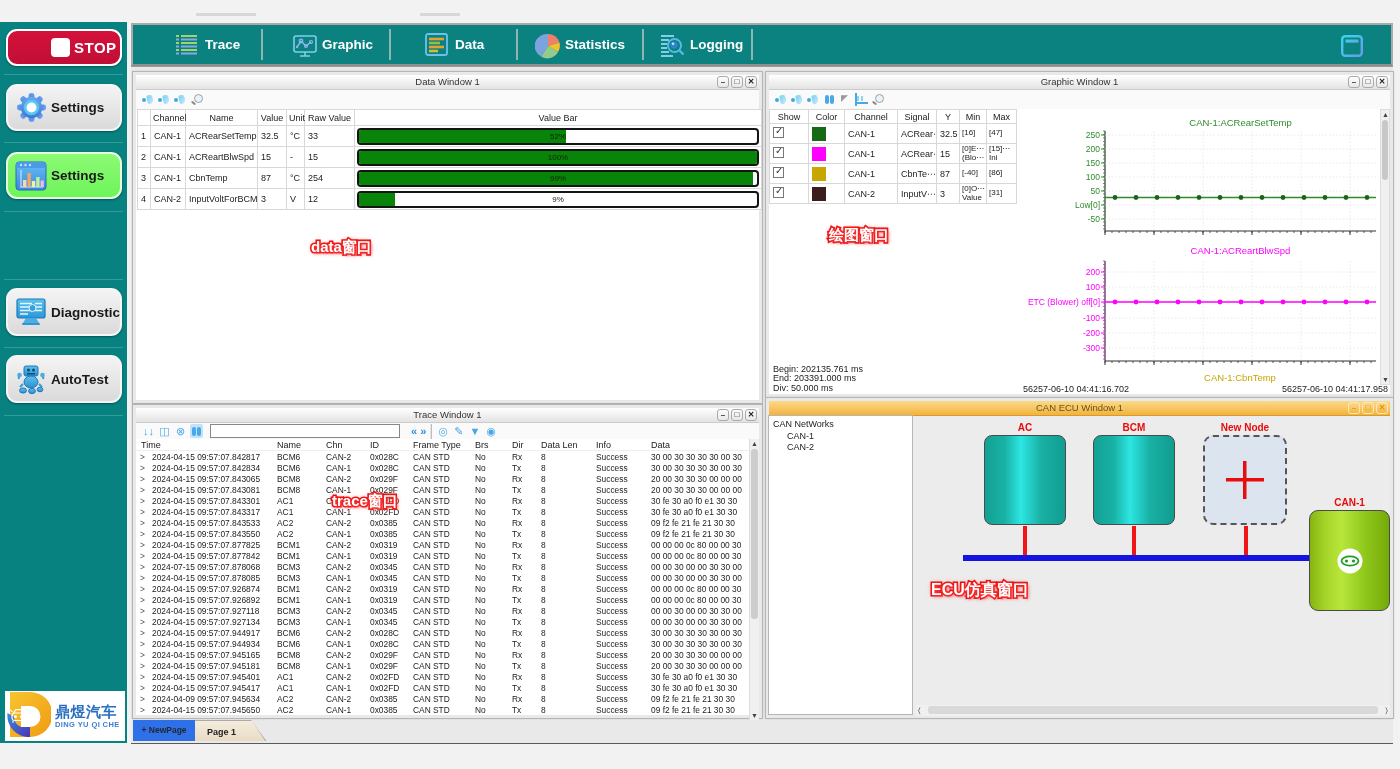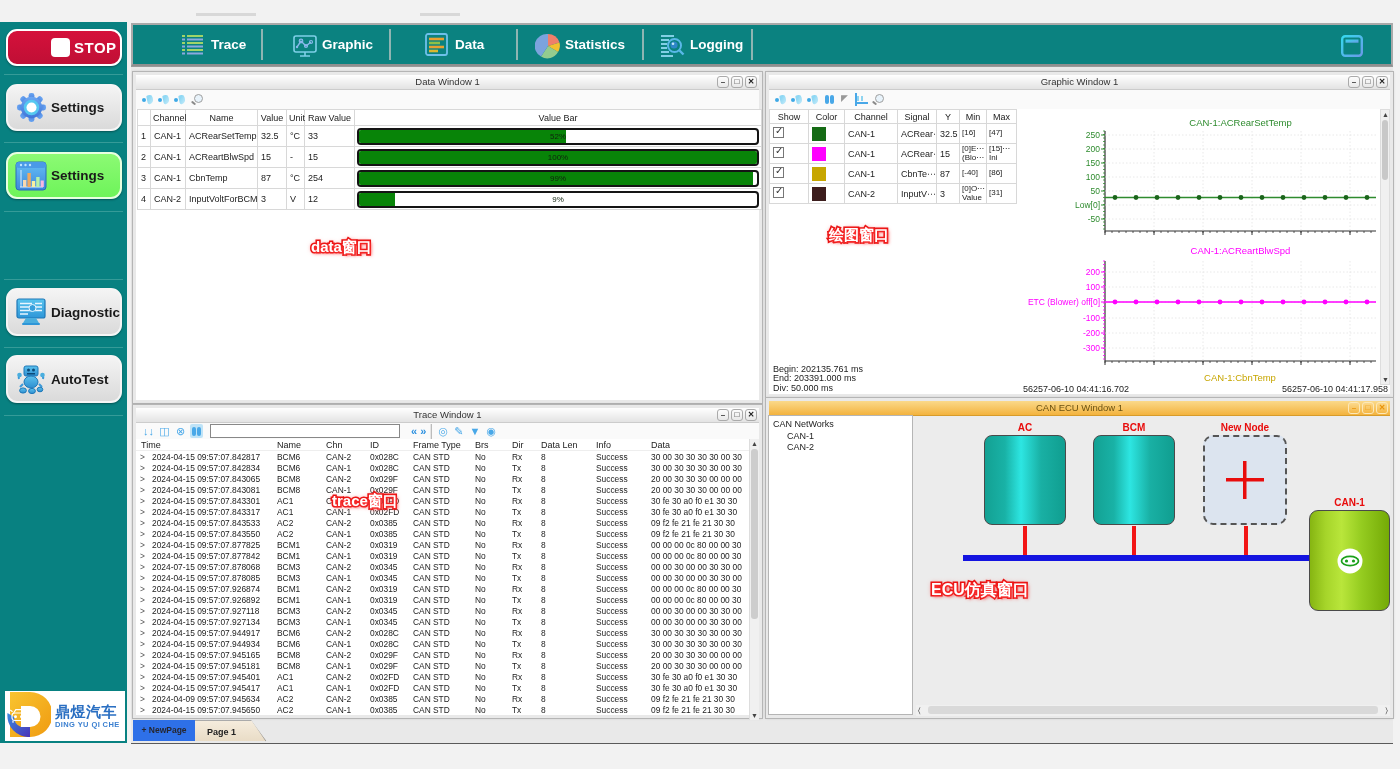--- a/index.html
+++ b/index.html
@@ -279,21 +279,21 @@
         </div>
     </div>
   </div>
 
   <div id="topbar" class="abs">
     <div class="tsep" style="left:128px"></div>
     <div class="tsep" style="left:256px"></div>
     <div class="tsep" style="left:383px"></div>
     <div class="tsep" style="left:509px"></div>
     <div class="tsep" style="left:618px"></div>
-    <div class="tbtn" style="left:48px"><div class="tico">
+    <div class="tbtn" style="left:42px"><div class="tico">
       <svg width="24" height="24" viewBox="0 0 24 24">
             <g stroke-width="2">
               <line x1="1" y1="3" x2="4" y2="3" stroke="#9fd468"></line>
               <line x1="6" y1="3" x2="22" y2="3" stroke="#9fd468"></line>
               <line x1="1" y1="6.5" x2="4" y2="6.5" stroke="#8aa8e0"></line>
               <line x1="6" y1="6.5" x2="22" y2="6.5" stroke="#8aa8e0"></line>
               <line x1="1" y1="10" x2="4" y2="10" stroke="#9fd468"></line>
               <line x1="6" y1="10" x2="22" y2="10" stroke="#9fd468"></line>
               <line x1="1" y1="13.5" x2="4" y2="13.5" stroke="#8aa8e0"></line>
               <line x1="6" y1="13.5" x2="22" y2="13.5" stroke="#8aa8e0"></line>

